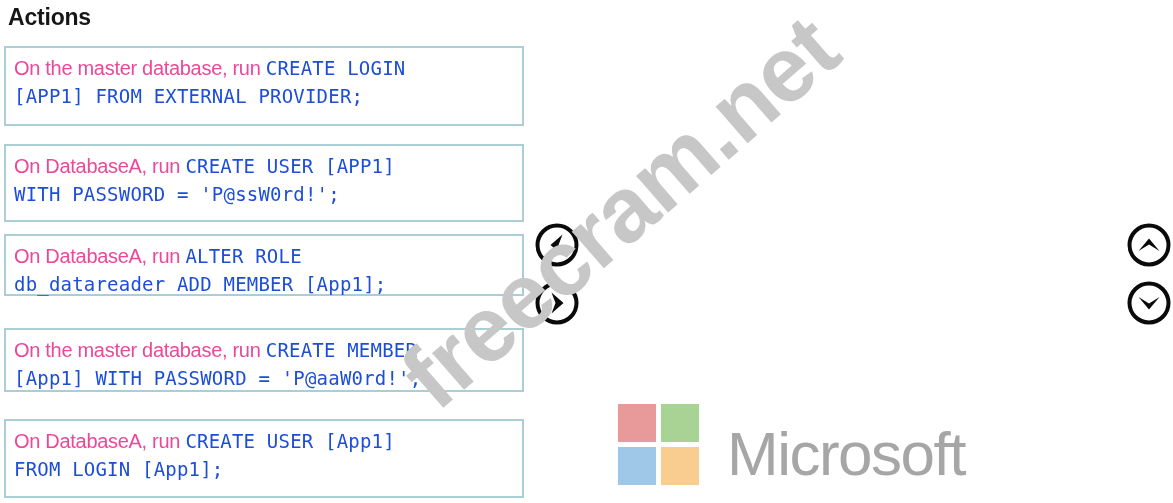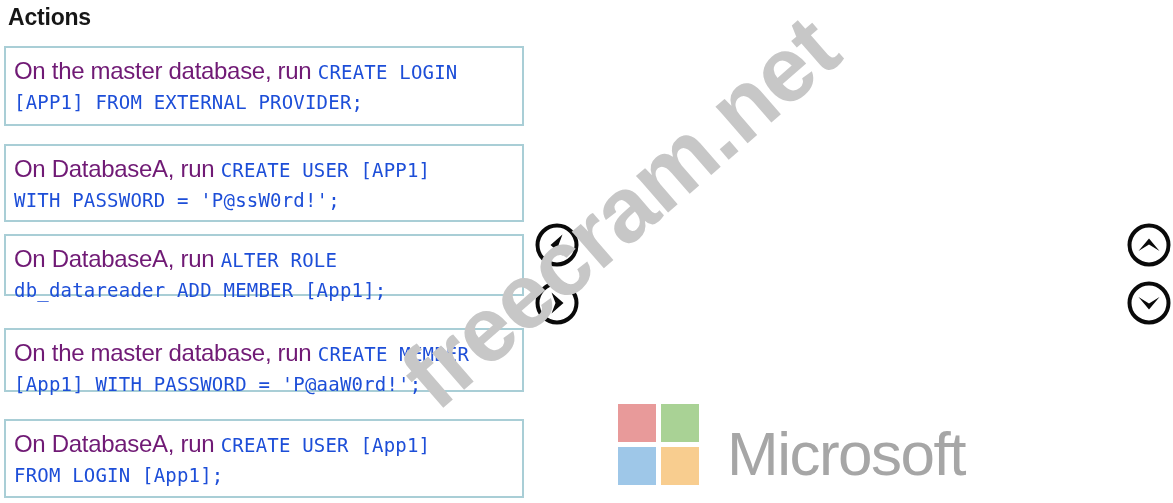--- a/index.html
+++ b/index.html
@@ -54,22 +54,22 @@
     line-height: 1.45;
   }
   .action-box.b1 { height: 80px; margin-bottom: 18px; }
   .action-box.b2 { height: 78px; margin-bottom: 12px; }
   .action-box.b3 { height: 62px; margin-bottom: 32px; }
   .action-box.b4 { height: 64px; margin-bottom: 27px; }
   .action-box.b5 { height: 79px; margin-bottom: 0; }
 
   .prefix {
     font-family: "Liberation Sans", sans-serif;
-    font-size: 24px;
-    color: #701a75;
+    font-size: 20px;
+    color: #ec4899;
     letter-spacing: -0.3px;
   }
   .code {
     font-family: "DejaVu Sans Mono", "Liberation Mono", monospace;
     font-size: 19px;
     color: #1d4ed8;
     letter-spacing: 0.2px;
     white-space: pre-wrap;
   }
 

